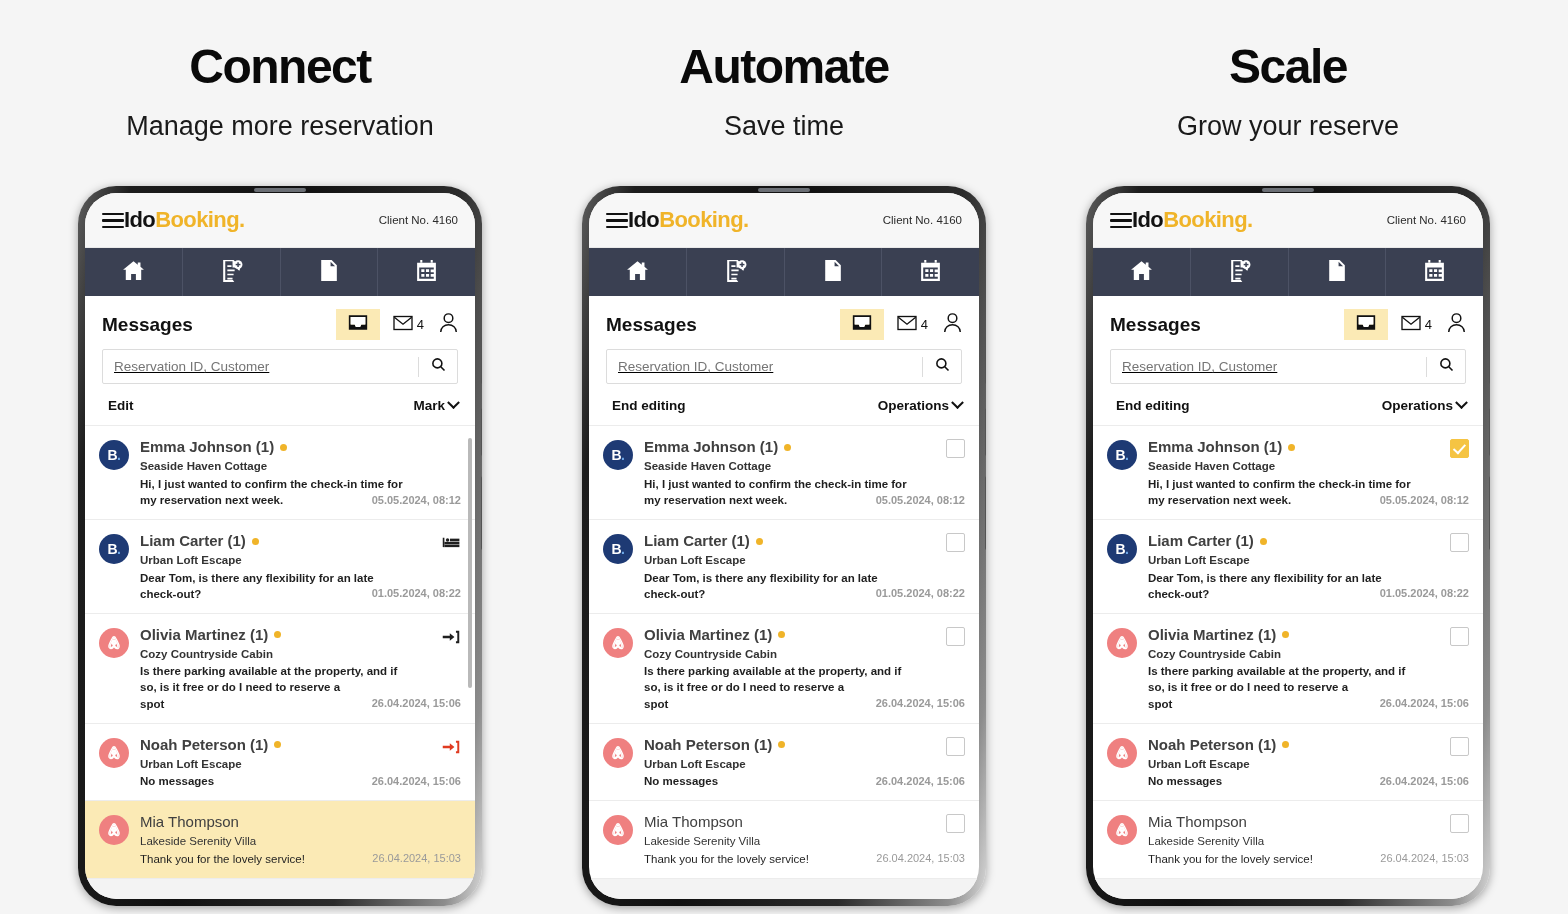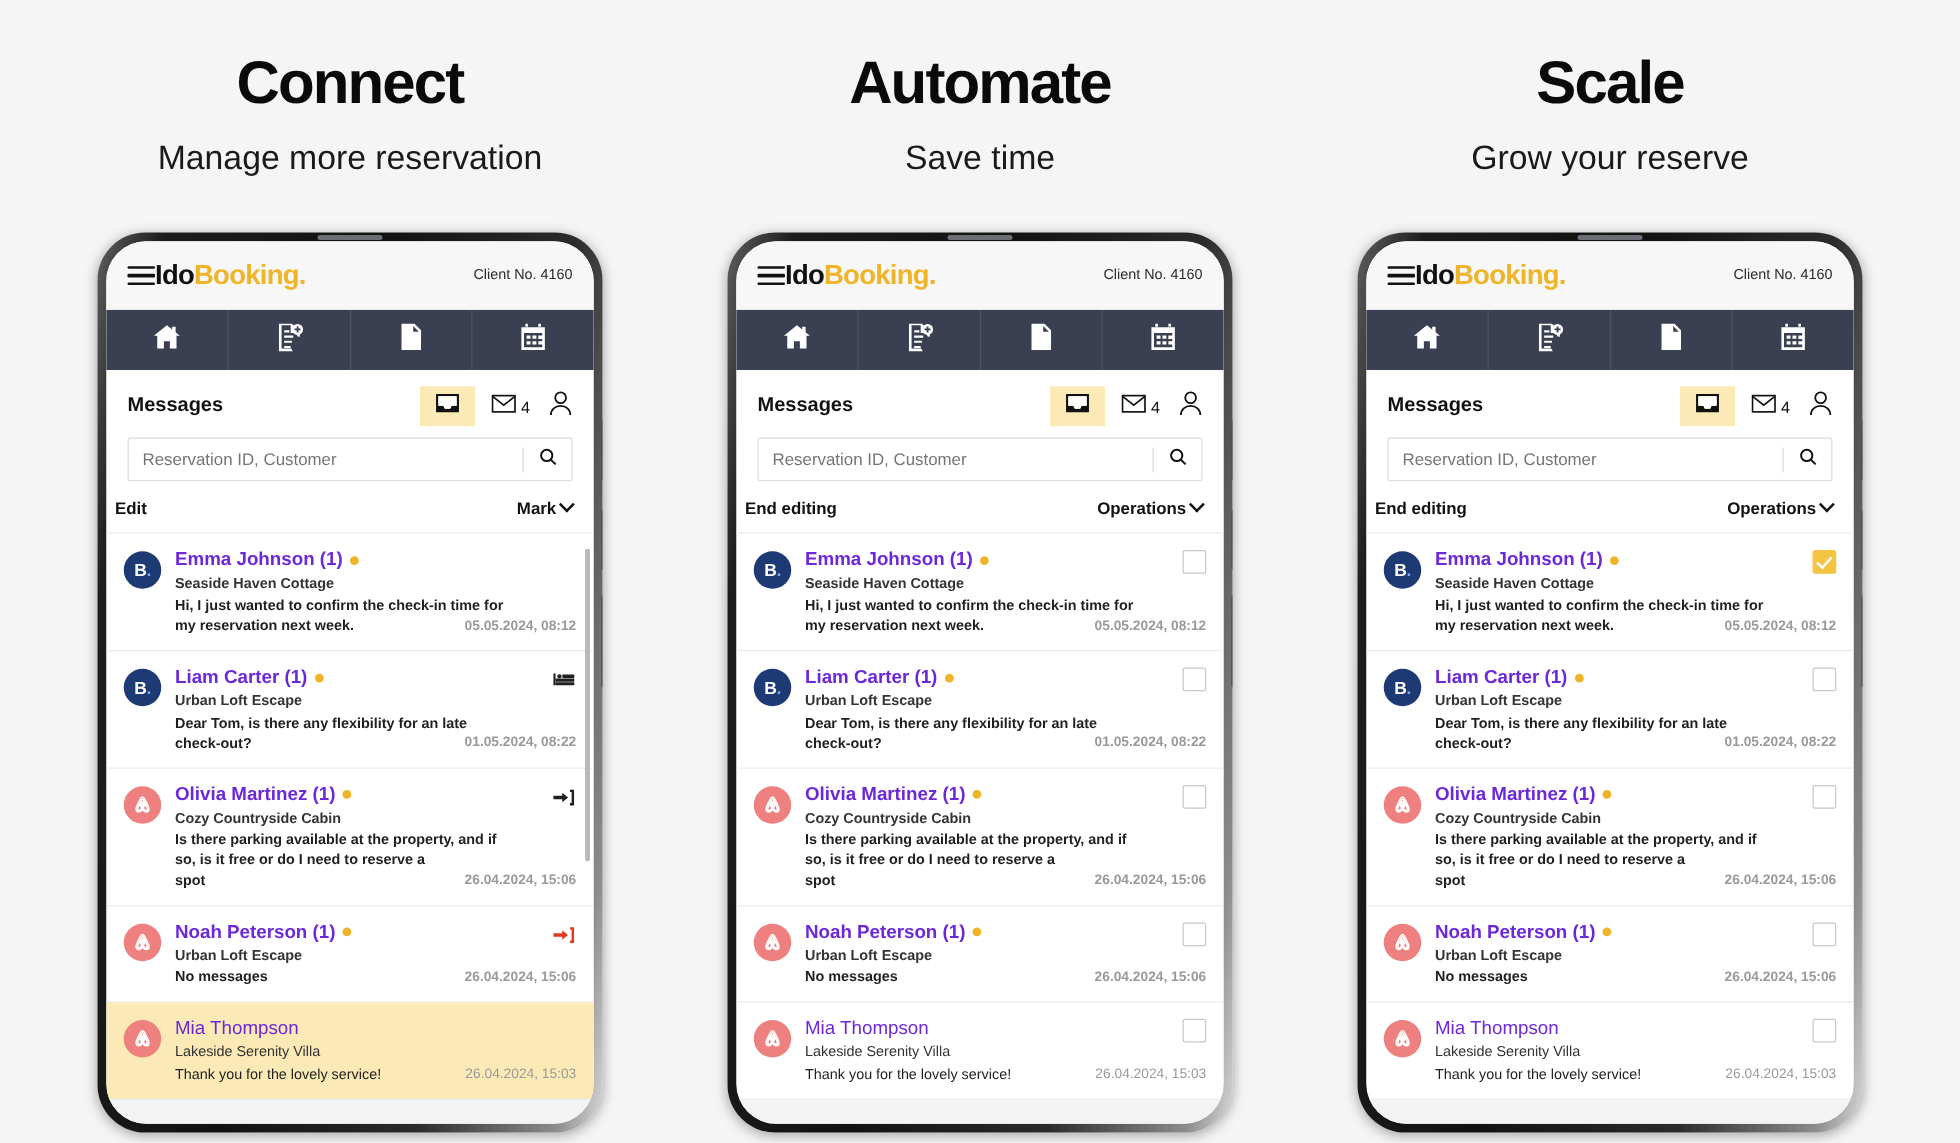--- a/index.html
+++ b/index.html
@@ -119,37 +119,37 @@
     cursor: pointer;
   }
   .nav-item:last-child { border-right: none; }
   .nav-item svg { width: 25px; height: 25px; fill: #ffffff; }
 
   
   .msg-head {
     display: flex; align-items: center;
     padding: 13px 17px 9px 17px;
   }
-  .msg-title { font-size: 16px; font-weight: 700; color: #111; }
+  .msg-title { font-size: 19px; font-weight: 700; color: #111; }
   .head-actions { margin-left: auto; display: flex; align-items: center; gap: 13px; }
   .tray-btn {
     background: #fbeab5;
     padding: 5px 11px;
     display: flex; align-items: center; justify-content: center;
     cursor: pointer;
   }
   .tray-btn svg { width: 22px; height: 17px; fill: #111; }
   .mail-btn { display: flex; align-items: center; gap: 4px; cursor: pointer; }
   .mail-btn svg { width: 20px; height: 16px; fill: none; stroke: #111; stroke-width: 1.6; }
   .mail-count { font-size: 13px; color: #111; }
   .person-btn { display: flex; align-items: center; cursor: pointer; padding-left: 2px; }
   .person-btn svg { width: 19px; height: 21px; fill: none; stroke: #111; stroke-width: 1.7; }
 
   
-  .search-row { padding: 0 17px 0 17px; }
+  .search-row { padding: 0 17px 0 17px; text-decoration: underline; }
   .search-box {
     display: flex; align-items: center;
     height: 35px;
     border: 1px solid #dcdcdc;
     background: #fff;
     border-radius: 2px;
   }
   .search-input {
     flex: 1;
     border: none; outline: none;
@@ -162,21 +162,21 @@
   .search-sep { width: 1px; height: 20px; background: #dcdcdc; }
   .search-btn {
     width: 38px; display: flex; align-items: center; justify-content: center;
     cursor: pointer;
   }
   .search-btn svg { width: 15px; height: 15px; fill: none; stroke: #111; stroke-width: 2.1; }
 
   
   .edit-row {
     display: flex; align-items: center;
-    padding: 14px 17px 12px 7px;
+    padding: 14px 17px 12px 23px;
     border-bottom: 1px solid #ececec;
   }
   .edit-left { font-size: 13.5px; font-weight: 700; color: #111; cursor: pointer; }
   .edit-right {
     margin-left: auto;
     font-size: 13.5px; font-weight: 700; color: #111;
     display: flex; align-items: center; gap: 4px;
     cursor: pointer;
   }
   .chev { width: 9px; height: 9px; border-right: 2px solid #111; border-bottom: 2px solid #111;
@@ -202,21 +202,21 @@
     display: flex; align-items: center; justify-content: center;
     margin-top: 2px;
   }
   .avatar.booking { background: #1e3a74; }
   .avatar.airbnb  { background: #ef8080; }
   .avatar .bk-text { color: #fff; font-size: 14px; font-weight: 700; letter-spacing: -.5px; }
   .avatar .bk-text i { color: #6ea8e8; font-style: normal; }
   .avatar svg { width: 18px; height: 18px; fill: none; stroke: #fff; stroke-width: 1.6; }
   .row-body { flex: 1; padding-left: 11px; min-width: 0; }
   .row-name {
-    font-size: 15px; color: #6d28d9; font-weight: 500;
+    font-size: 15px; color: #404040; font-weight: 500;
     display: flex; align-items: center; gap: 6px;
     line-height: 1.2;
   }
   .row-name.unread { font-weight: 700; }
   .dot { width: 7px; height: 7px; border-radius: 50%; background: #f0b429; display: inline-block; }
   .row-prop { font-size: 11.5px; color: #333; margin-top: 3px; line-height: 1.35; }
   .row-prop.bold { font-weight: 700; }
   .row-msg {
     font-size: 11.5px; color: #1f1f1f; margin-top: 1px;
     line-height: 1.4;

